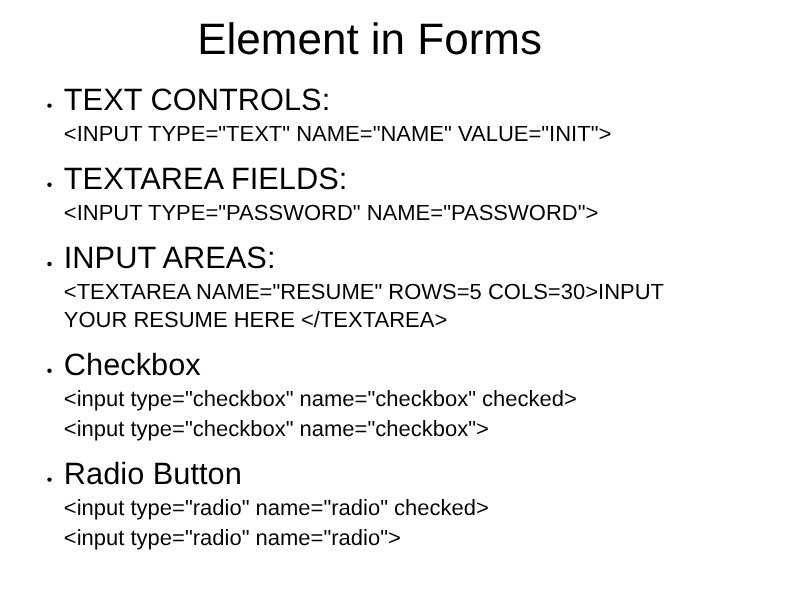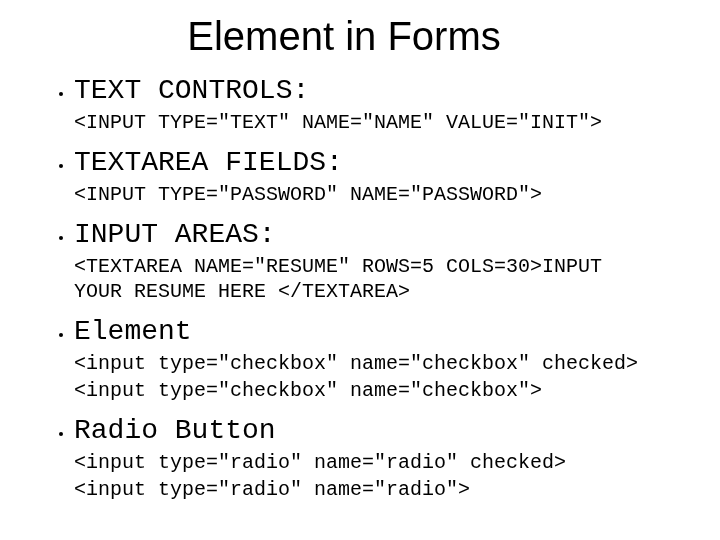--- a/index.html
+++ b/index.html
@@ -8,36 +8,35 @@
     width: 720px;
     height: 540px;
     background: #ffffff;
     font-family: Arial, Helvetica, sans-serif;
     color: #000;
   }
   .slide {
     box-sizing: border-box;
     width: 672px;
     height: 540px;
-    padding: 10px 30px 0 46px;
+    padding: 10px 30px 0 30px;
   }
   .title {
     font-size: 40px;
     text-align: center;
     margin: 4px 0 14px 0;
     font-weight: normal;
   }
   ul.outer {
     list-style: disc;
     margin: 0;
     padding-left: 28px;
   }
   ul.outer > li {
     margin-bottom: 2px;
-    font-family: Liberation Mono, monospace;
   }
   .heading {
     font-size: 28px;
     line-height: 1.25;
   }
   .code {
     font-size: 20px;
     line-height: 1.25;
     margin: 2px 0 10px 0;
   }
@@ -63,21 +62,21 @@
       <div class="heading">TEXTAREA FIELDS:</div>
       <div class="code">&lt;INPUT TYPE="PASSWORD" NAME="PASSWORD"&gt;</div>
     </li>
 
     <li>
       <div class="heading">INPUT AREAS:</div>
       <div class="code">&lt;TEXTAREA NAME="RESUME" ROWS=5 COLS=30&gt;INPUT YOUR RESUME HERE &lt;/TEXTAREA&gt;</div>
     </li>
 
     <li>
-      <div class="heading">Element</div>
+      <div class="heading">Checkbox</div>
       <div class="code2">&lt;input type="checkbox" name="checkbox" checked&gt;</div>
       <div class="code">&lt;input type="checkbox" name="checkbox"&gt;</div>
     </li>
 
     <li>
       <div class="heading">Radio Button</div>
       <div class="code2">&lt;input type="radio" name="radio" checked&gt;</div>
       <div class="code">&lt;input type="radio" name="radio"&gt;</div>
     </li>
 

